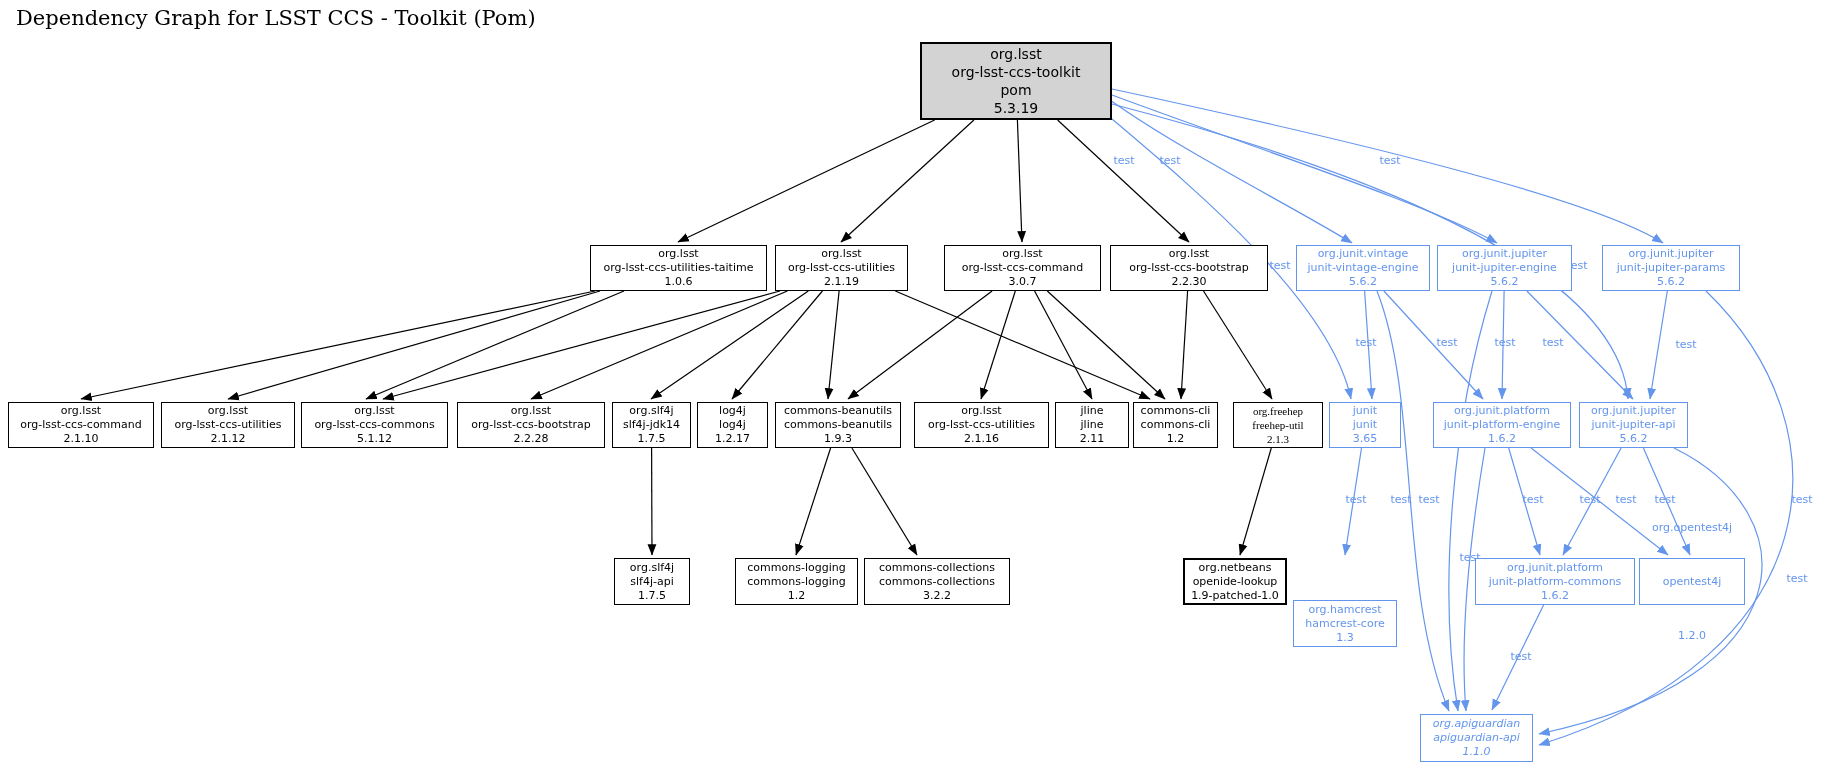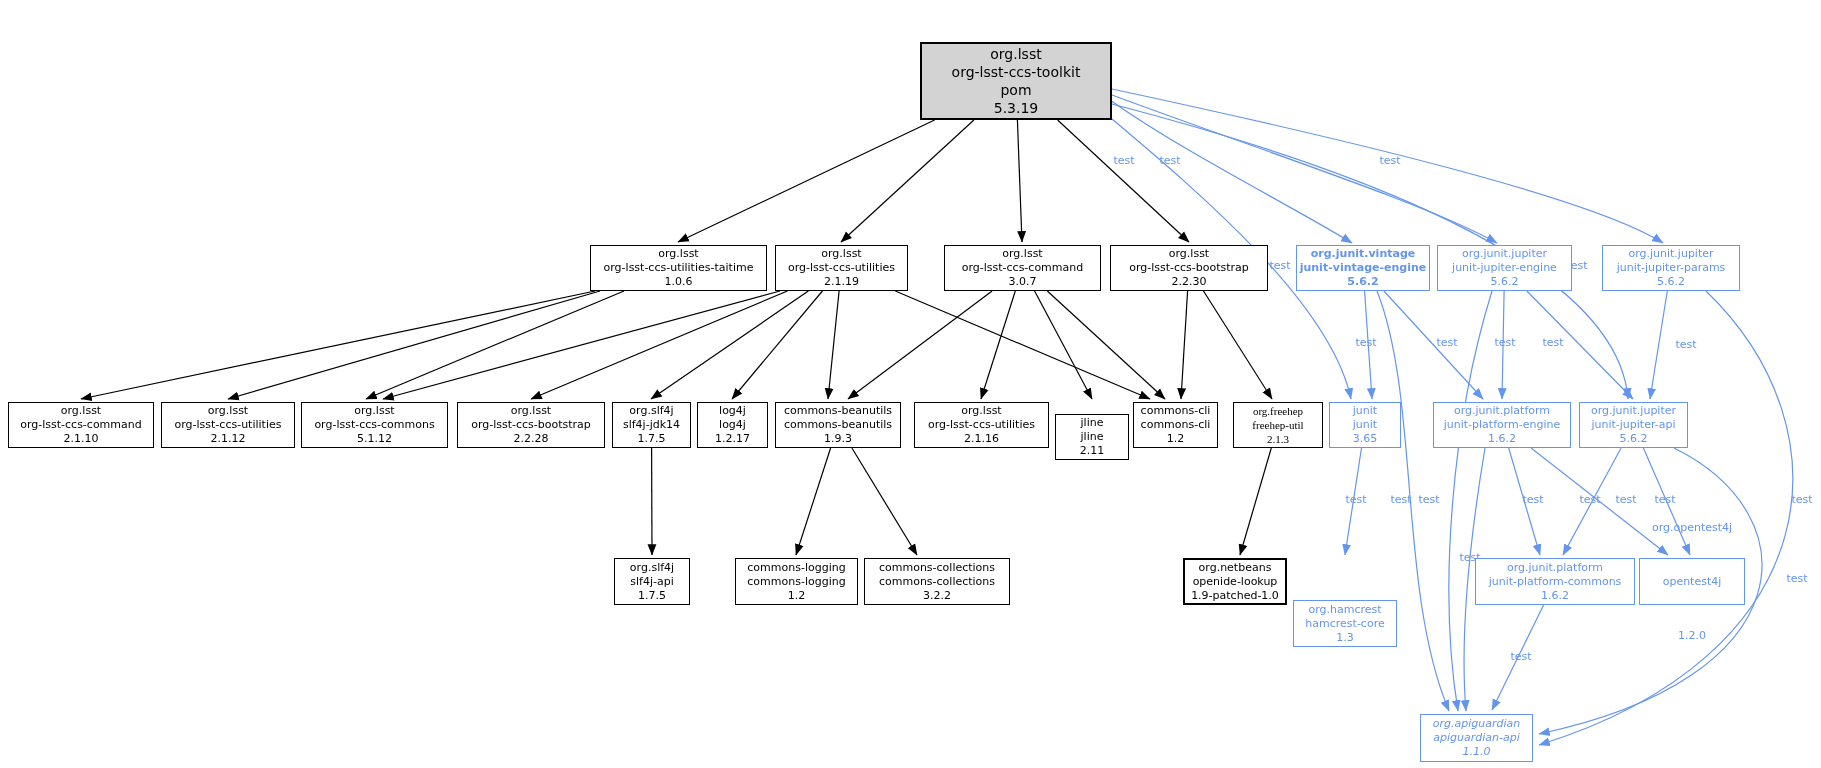--- a/index.html
+++ b/index.html
@@ -14,20 +14,21 @@
   .node span{display:block;}
   .node.root{background:#d3d3d3;border-width:2px;font-size:14px;line-height:18px;}
   .node.test{border-color:#6495ED;color:#6495ED;}
   .node.bold{border-width:2px;}
   .elabel{font-family:"DejaVu Sans",sans-serif;font-size:11px;}
 </style>
 </head>
 <body>
 
 <div id="canvas">
+  <div id="graph-title">Dependency Graph for LSST CCS - Toolkit (Pom)</div>
   <svg id="edge-layer" width="1821" height="768" viewBox="0 0 1821 768" xmlns="http://www.w3.org/2000/svg">
       <defs>
         <marker id="arrow-compile" viewBox="0 0 10 10" refX="9" refY="5" markerWidth="10" markerHeight="10" orient="auto">
           <path d="M0,1.3 L9.5,5 L0,8.7 Z" fill="#000000"></path>
         </marker>
         <marker id="arrow-test" viewBox="0 0 10 10" refX="9" refY="5" markerWidth="10" markerHeight="10" orient="auto">
           <path d="M0,1.3 L9.5,5 L0,8.7 Z" fill="#6495ED"></path>
         </marker>
       </defs>
       <path d="M934.6,120 L678,242" fill="none" stroke="#000000" stroke-width="1.2" marker-end="url(#arrow-compile)"></path>
@@ -116,21 +117,21 @@
       <div class="node " style="left: 944px; top: 245px; width: 157px; height: 46px;">
         <span>org.lsst</span>
         <span>org-lsst-ccs-command</span>
         <span>3.0.7</span>
       </div>
       <div class="node " style="left: 1110px; top: 245px; width: 158px; height: 46px;">
         <span>org.lsst</span>
         <span>org-lsst-ccs-bootstrap</span>
         <span>2.2.30</span>
       </div>
-      <div class="node test" style="left: 1296px; top: 245px; width: 134px; height: 46px; font-weight: bold;">
+      <div class="node test" style="left: 1296px; top: 245px; width: 134px; height: 46px;">
         <span>org.junit.vintage</span>
         <span>junit-vintage-engine</span>
         <span>5.6.2</span>
       </div>
       <div class="node test" style="left: 1437px; top: 245px; width: 135px; height: 46px;">
         <span>org.junit.jupiter</span>
         <span>junit-jupiter-engine</span>
         <span>5.6.2</span>
       </div>
       <div class="node test" style="left: 1602px; top: 245px; width: 138px; height: 46px;">
@@ -171,21 +172,21 @@
       <div class="node " style="left: 775px; top: 402px; width: 126px; height: 46px;">
         <span>commons-beanutils</span>
         <span>commons-beanutils</span>
         <span>1.9.3</span>
       </div>
       <div class="node " style="left: 914px; top: 402px; width: 135px; height: 46px;">
         <span>org.lsst</span>
         <span>org-lsst-ccs-utilities</span>
         <span>2.1.16</span>
       </div>
-      <div class="node " style="left: 1055px; top: 402px; width: 74px; height: 46px; margin-top: 12px;">
+      <div class="node " style="left: 1055px; top: 402px; width: 74px; height: 46px;">
         <span>jline</span>
         <span>jline</span>
         <span>2.11</span>
       </div>
       <div class="node " style="left: 1133px; top: 402px; width: 85px; height: 46px;">
         <span>commons-cli</span>
         <span>commons-cli</span>
         <span>1.2</span>
       </div>
       <div class="node " style="left: 1233px; top: 402px; width: 90px; height: 46px; font-family: Liberation Serif, serif;">

